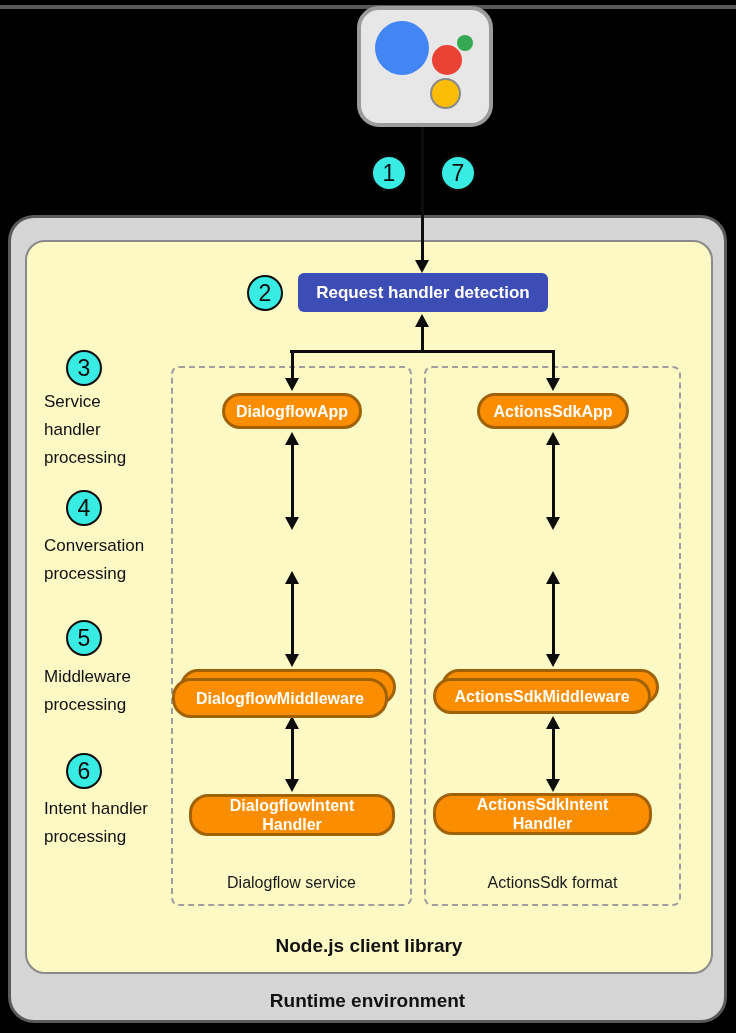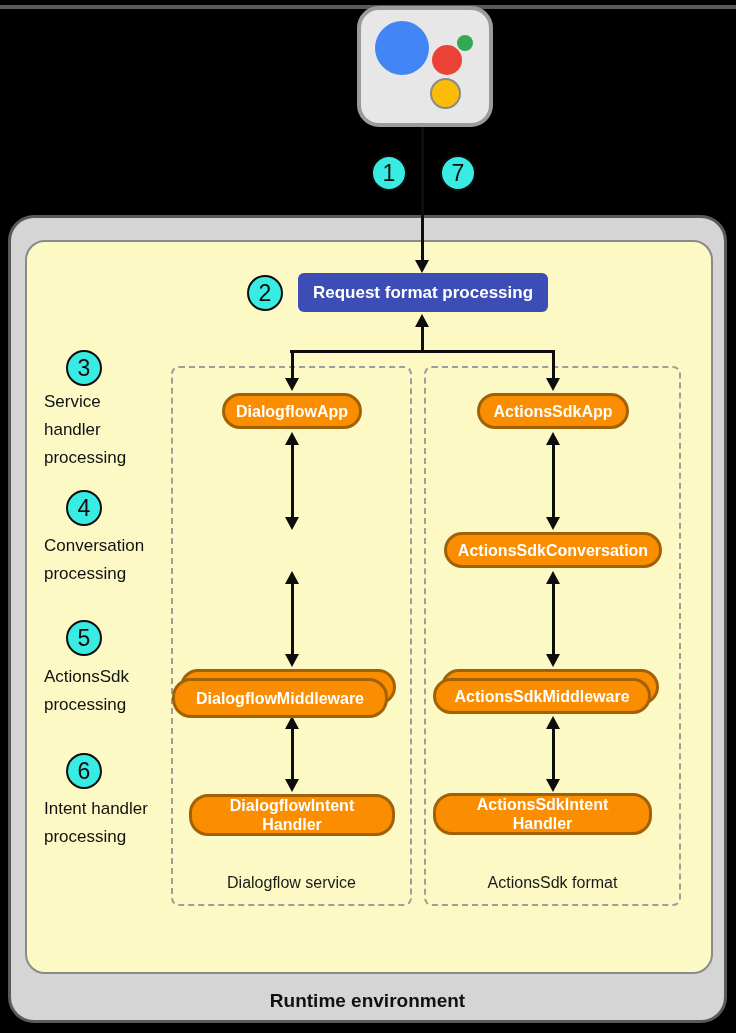--- a/index.html
+++ b/index.html
@@ -84,23 +84,24 @@
     <i class="line"></i>
       <i class="tri down"></i>
   </div>
 
   <div class="abs badge" style="left:371px;top:155px">1</div>
   <div class="abs badge" style="left:440px;top:155px">7</div>
 
   <div class="abs runtime"></div>
   <div class="abs yellow"></div>
   <div class="abs runtime-label">Runtime environment</div>
+  <div class="abs library-label">Node.js client library</div>
 
   <div class="abs badge" style="left:247px;top:275px">2</div>
-  <div class="abs reqbox">Request format processing</div>
+  <div class="abs reqbox">Request handler detection</div>
 
   <div class="varr" style="left:422px;top:314px;height:38px">
     <i class="tri up"></i>
       <i class="line"></i>
   </div>
   <div class="abs hline" style="left:290px;top:350px;width:265px"></div>
   <div class="varr" style="left:292px;top:351px;height:40px">
     <i class="line"></i>
       <i class="tri down"></i>
   </div>
@@ -112,21 +113,21 @@
   <div class="abs badge" style="left:66px;top:350px">3</div>
   <div class="abs stage-label preline" style="left:44px;top:388px">Service
 handler
 processing</div>
 
   <div class="abs badge" style="left:66px;top:490px">4</div>
   <div class="abs stage-label preline" style="left:44px;top:532px">Conversation
 processing</div>
 
   <div class="abs badge" style="left:66px;top:620px">5</div>
-  <div class="abs stage-label preline" style="left:44px;top:663px">ActionsSdk
+  <div class="abs stage-label preline" style="left:44px;top:663px">Middleware
 processing</div>
 
   <div class="abs badge" style="left:66px;top:753px">6</div>
   <div class="abs stage-label preline" style="left:44px;top:795px">Intent handler
 processing</div>
 
   <div class="abs dashed svc-left">
     <div class="svc-label">Dialogflow service</div>
   </div>
 
@@ -162,21 +163,20 @@
   </div>
 
   <div class="abs pill" style="left:477px;top:393px;width:152px;height:36px">ActionsSdkApp</div>
 
   <div class="varr" style="left:553px;top:432px;height:98px">
     <i class="tri up"></i>
       <i class="line"></i>
       <i class="tri down"></i>
   </div>
 
-  <div class="abs pill" style="left:444px;top:532px;width:218px;height:36px">ActionsSdkConversation</div>
 
   <div class="varr" style="left:553px;top:571px;height:96px">
     <i class="tri up"></i>
       <i class="line"></i>
       <i class="tri down"></i>
   </div>
 
   <div class="abs pill back" style="left:441px;top:669px;width:218px;height:36px"></div>
   <div class="abs pill" style="left:433px;top:678px;width:218px;height:36px">ActionsSdkMiddleware</div>
 

